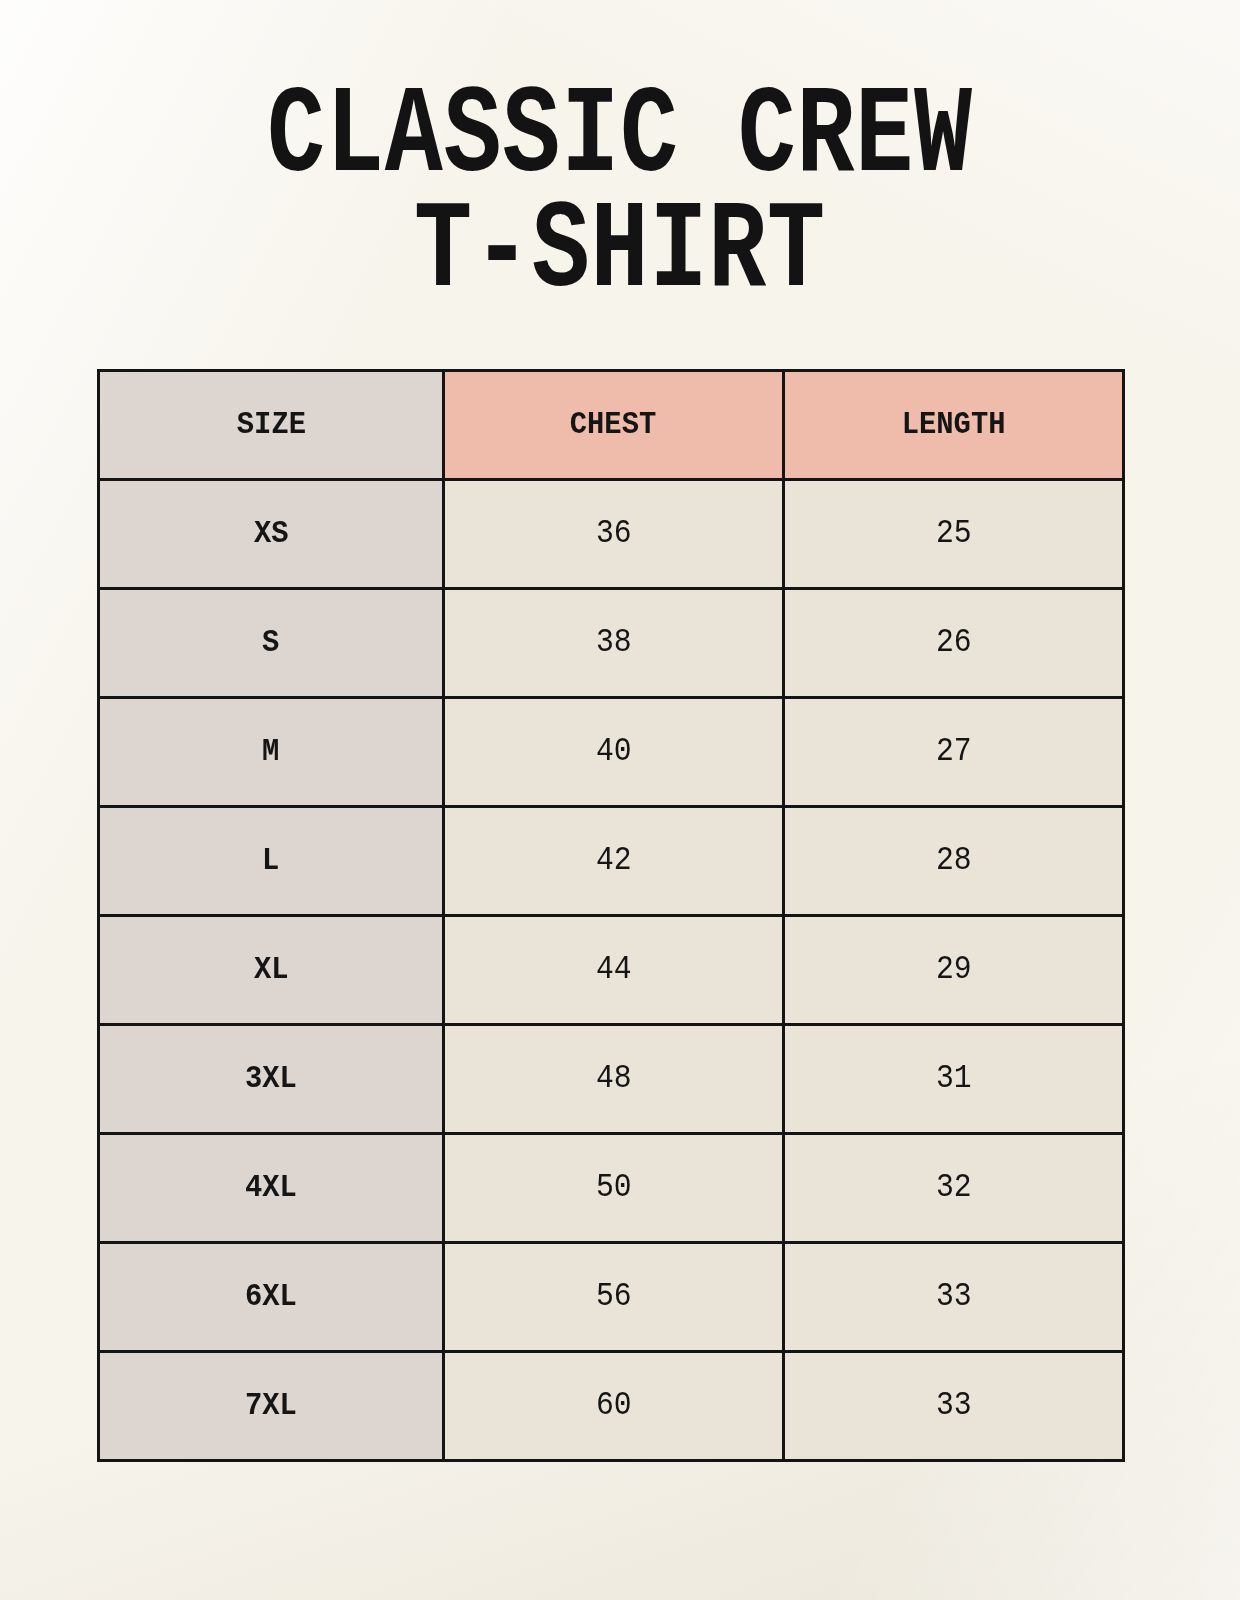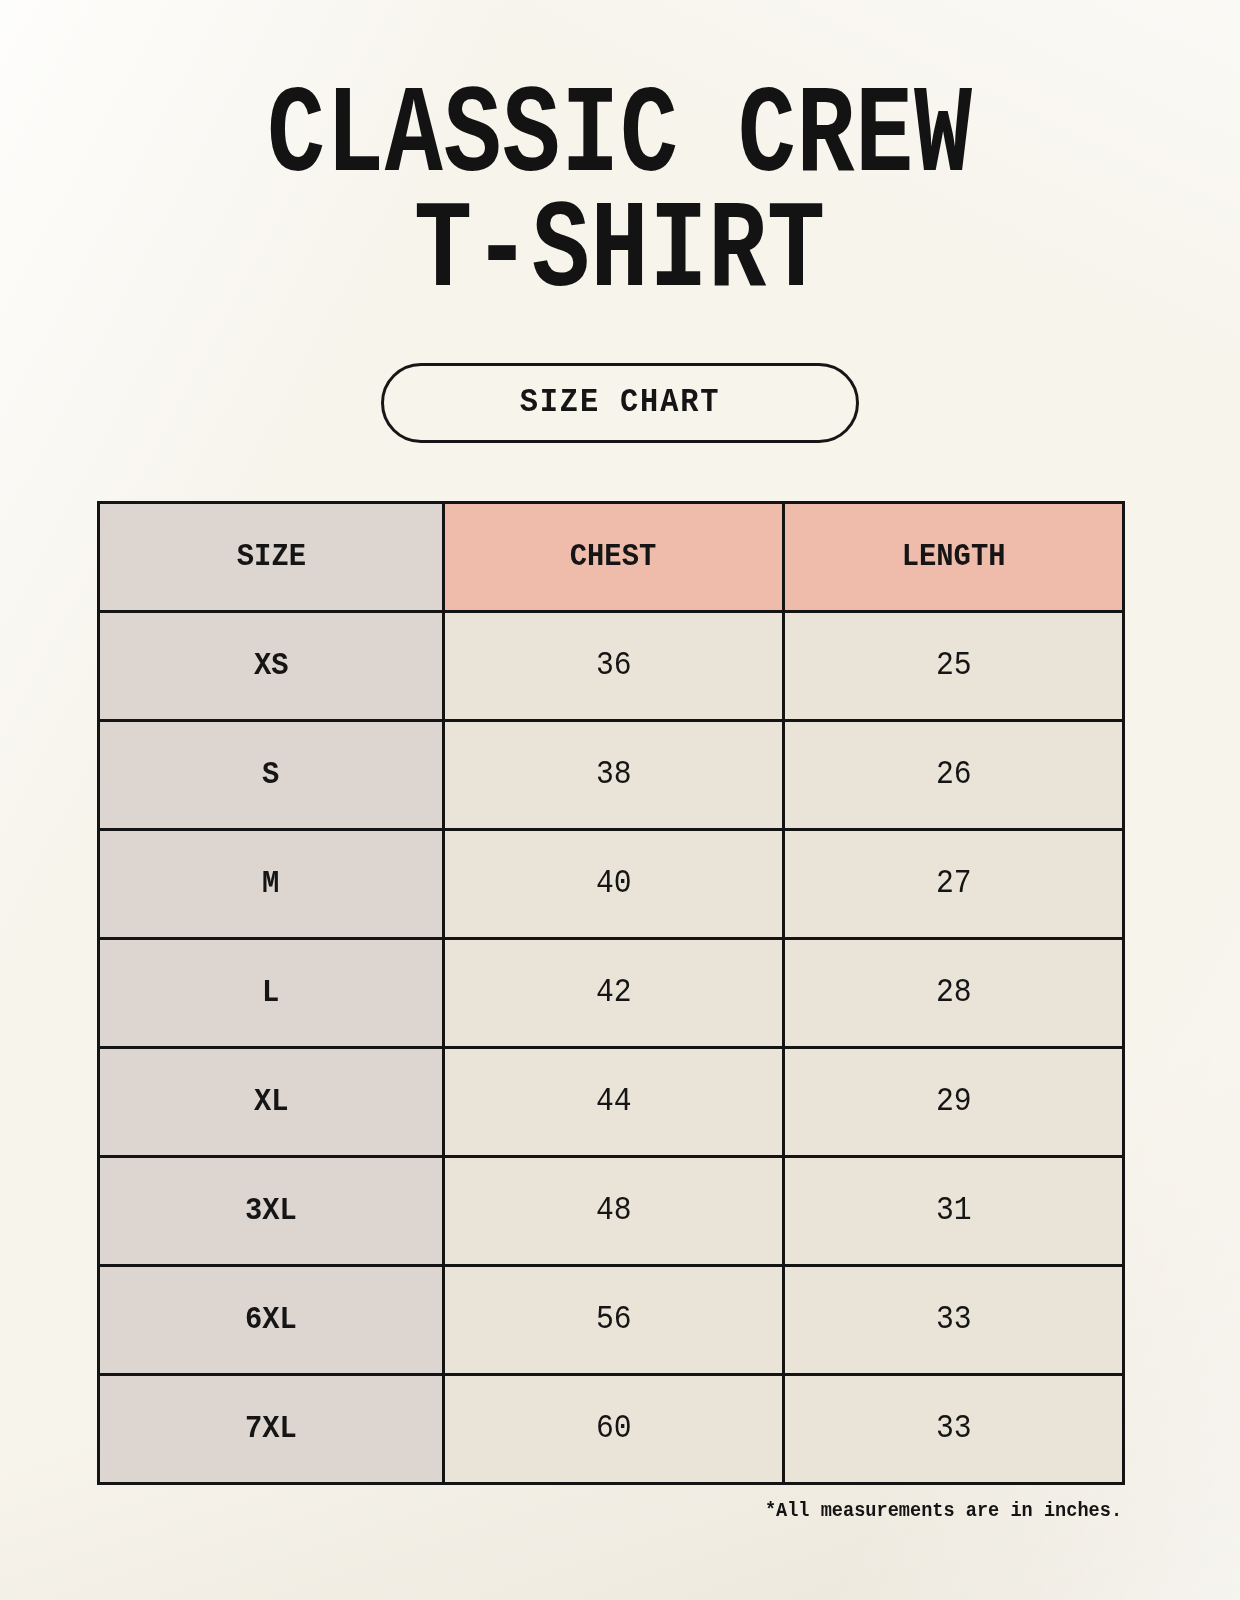--- a/index.html
+++ b/index.html
@@ -110,23 +110,20 @@
 </head>
 <body>
 
 <div class="page">
 
   <h1 class="title">
     <span class="title-line">CLASSIC CREW</span>
     <span class="title-line">T-SHIRT</span>
   </h1>
 
-  <div class="pill">
-    <span class="pill-label">SIZE CHART</span>
-  </div>
 
   <table class="size-table">
     <colgroup>
       <col style="width:345px">
         <col style="width:340px">
         <col style="width:340px">
     </colgroup>
     <thead>
       <tr>
         <th class="cell-size"><span class="t">SIZE</span></th>
@@ -159,29 +156,31 @@
         <td class="cell-size"><span class="t">XL</span></td>
         <td class="cell-data"><span class="t">44</span></td>
         <td class="cell-data"><span class="t">29</span></td>
       </tr>
       <tr>
         <td class="cell-size"><span class="t">3XL</span></td>
         <td class="cell-data"><span class="t">48</span></td>
         <td class="cell-data"><span class="t">31</span></td>
       </tr>
       <tr>
+        <td class="cell-size"><span class="t">4XL</span></td>
+        <td class="cell-data"><span class="t">50</span></td>
+        <td class="cell-data"><span class="t">32</span></td>
+      </tr>
+      <tr>
         <td class="cell-size"><span class="t">6XL</span></td>
         <td class="cell-data"><span class="t">56</span></td>
         <td class="cell-data"><span class="t">33</span></td>
       </tr>
       <tr>
         <td class="cell-size"><span class="t">7XL</span></td>
         <td class="cell-data"><span class="t">60</span></td>
         <td class="cell-data"><span class="t">33</span></td>
       </tr>
     </tbody>
   </table>
 
-  <div class="footnote">
-    <span class="t">*All measurements are in inches.</span>
-  </div>
 
 </div>
 
 </body></html>

